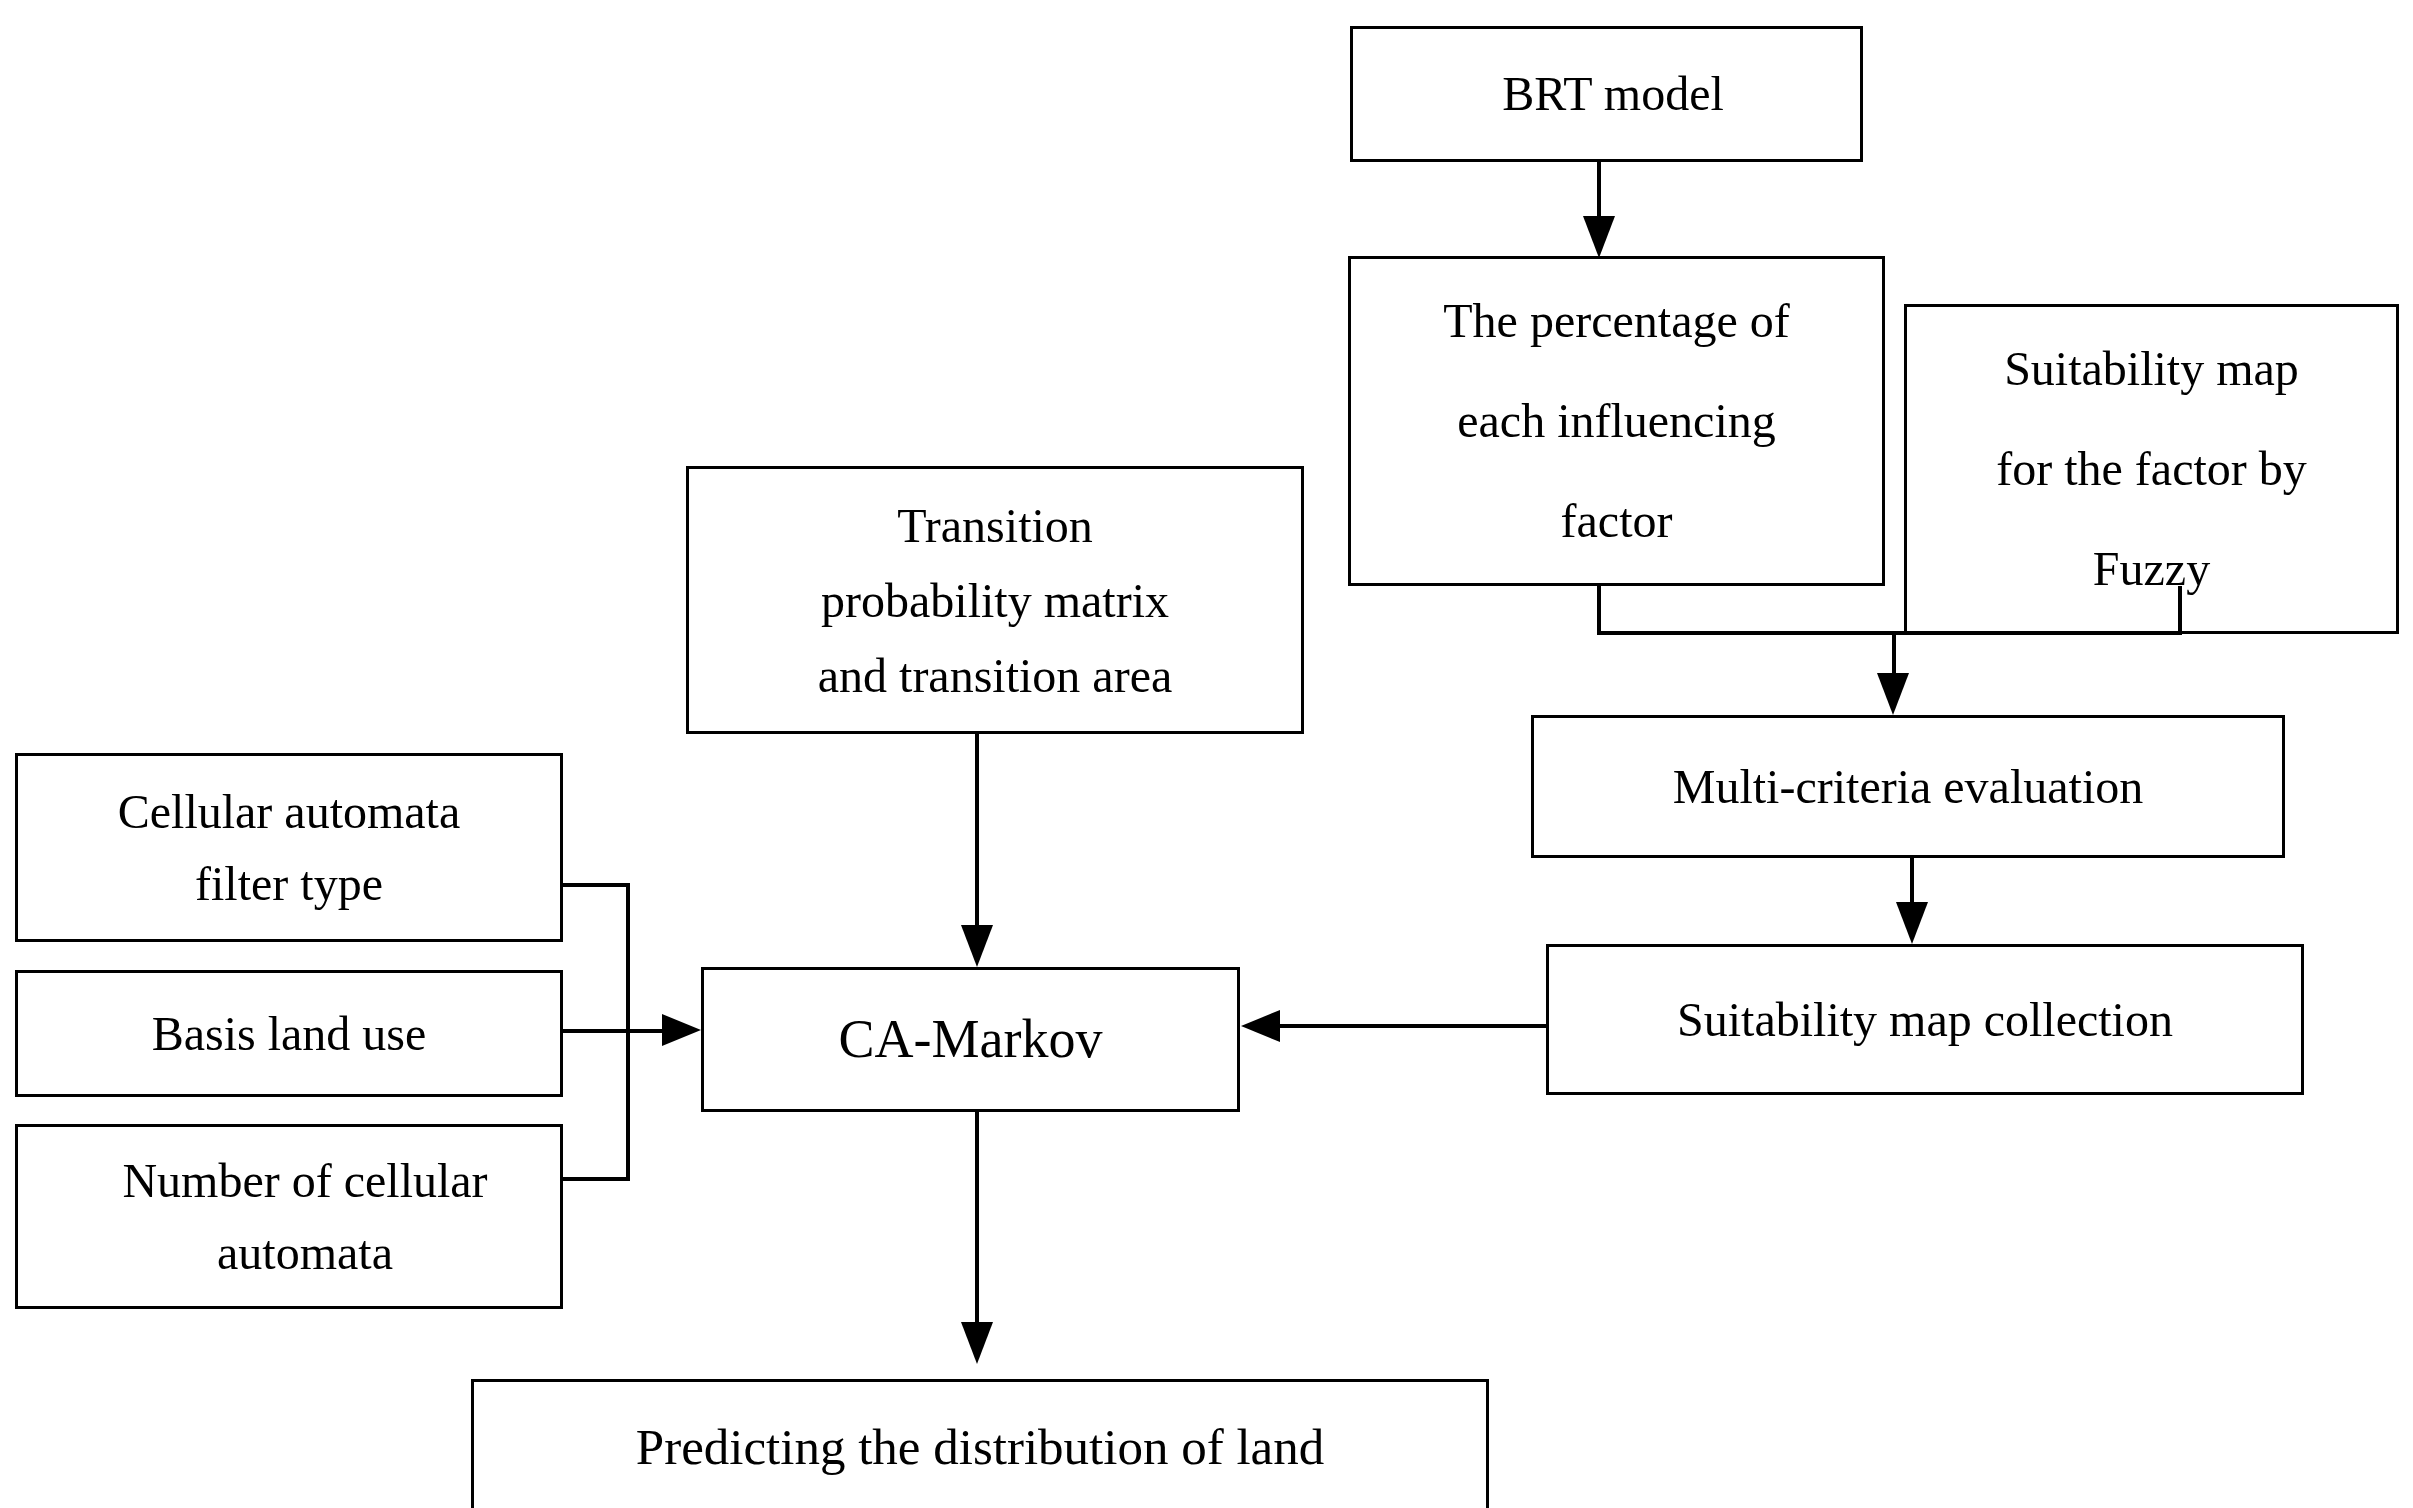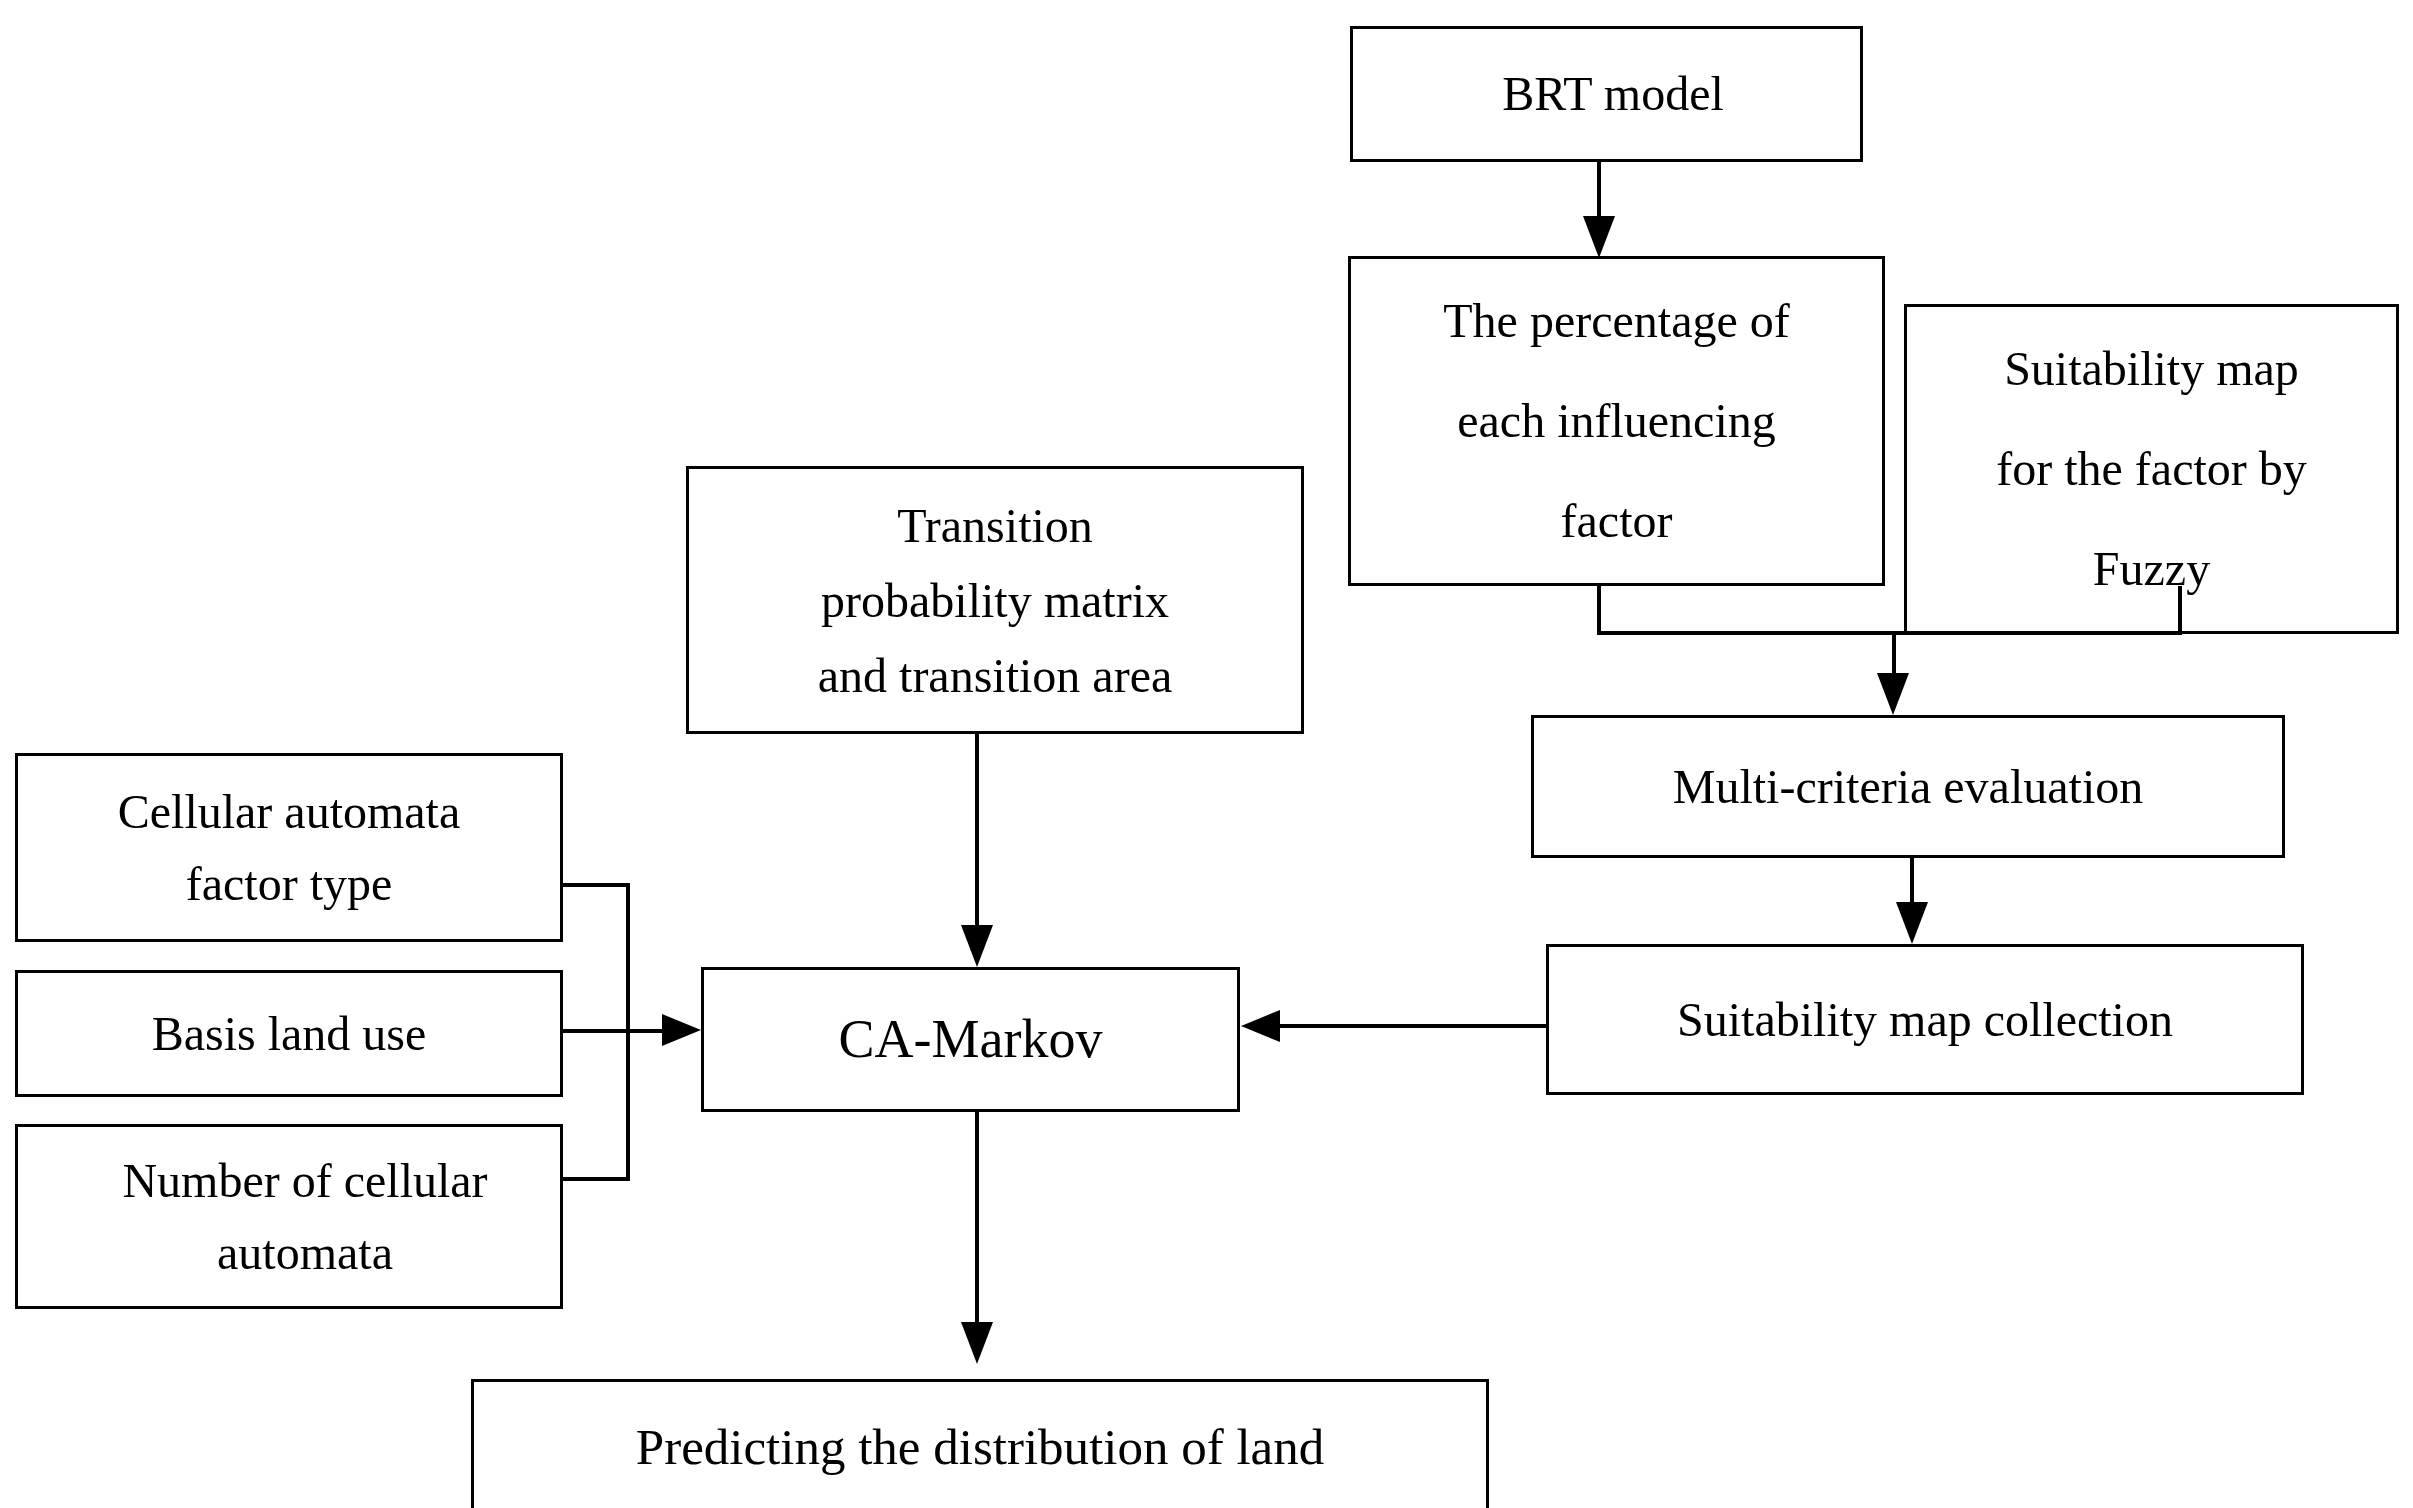--- a/index.html
+++ b/index.html
@@ -99,21 +99,21 @@
     <span class="ln">probability matrix</span>
     <span class="ln">and transition area</span>
   </div>
 
   <div class="box fs-large" style="left:701px; top:967px; width:539px; height:145px;">
     <span class="ln">CA-Markov</span>
   </div>
 
   <div class="box space-two" style="left:15px; top:753px; width:548px; height:189px;">
     <span class="ln">Cellular automata</span>
-    <span class="ln">factor type</span>
+    <span class="ln">filter type</span>
   </div>
 
   <div class="box" style="left:15px; top:970px; width:548px; height:127px;">
     <span class="ln">Basis land use</span>
   </div>
 
   <div class="box space-two" style="left:15px; top:1124px; width:548px; height:185px;padding-left:32px;">
     <span class="ln">Number of cellular</span>
     <span class="ln">automata</span>
   </div>

